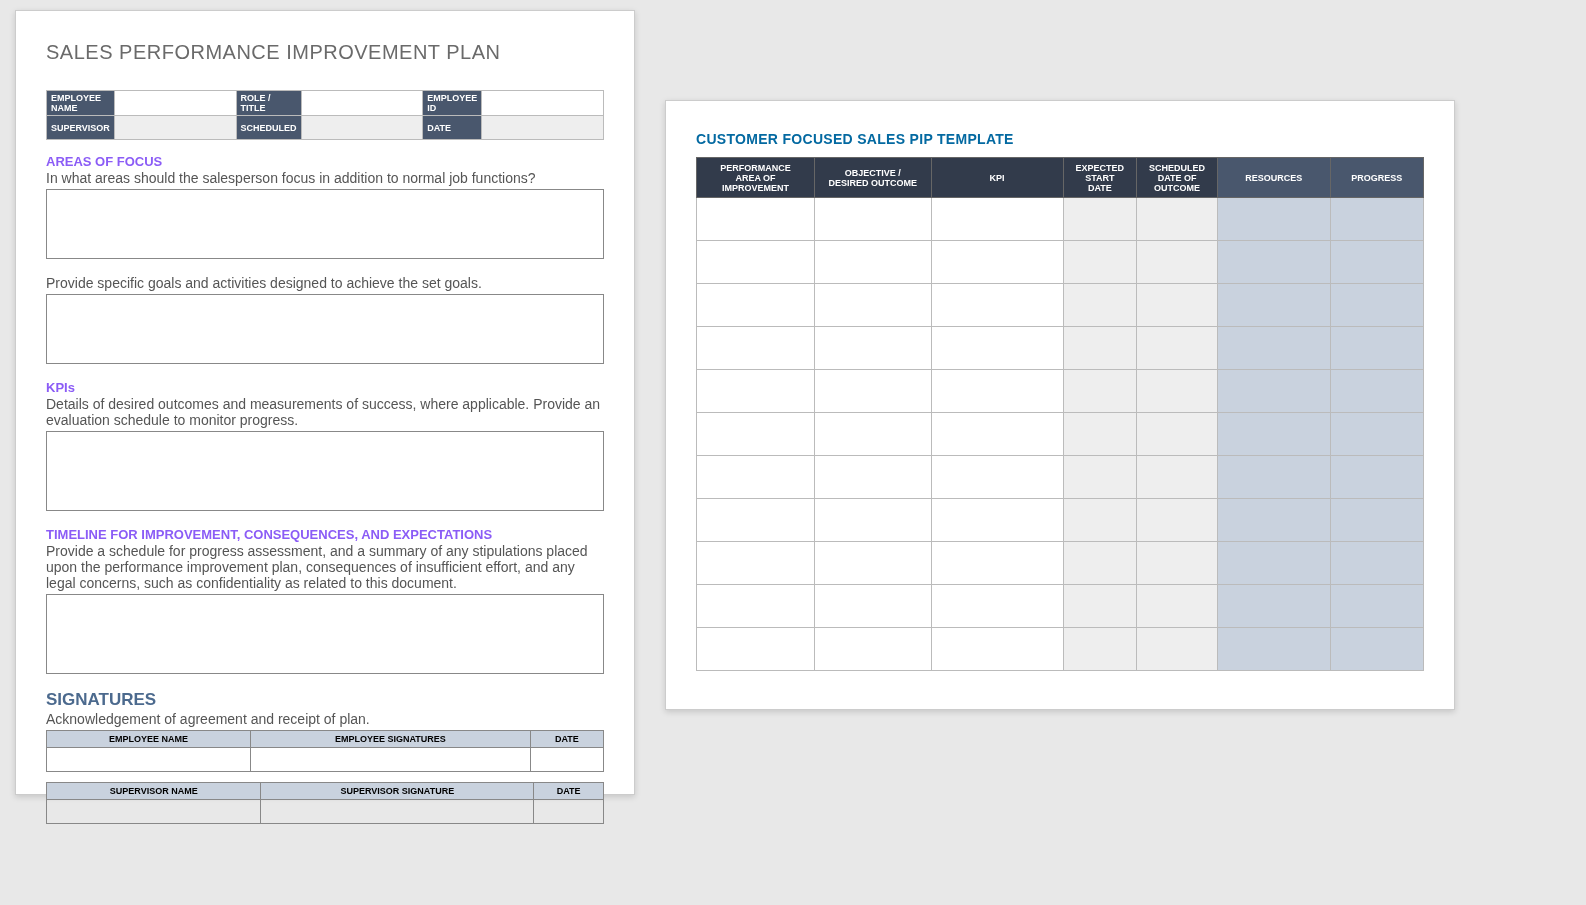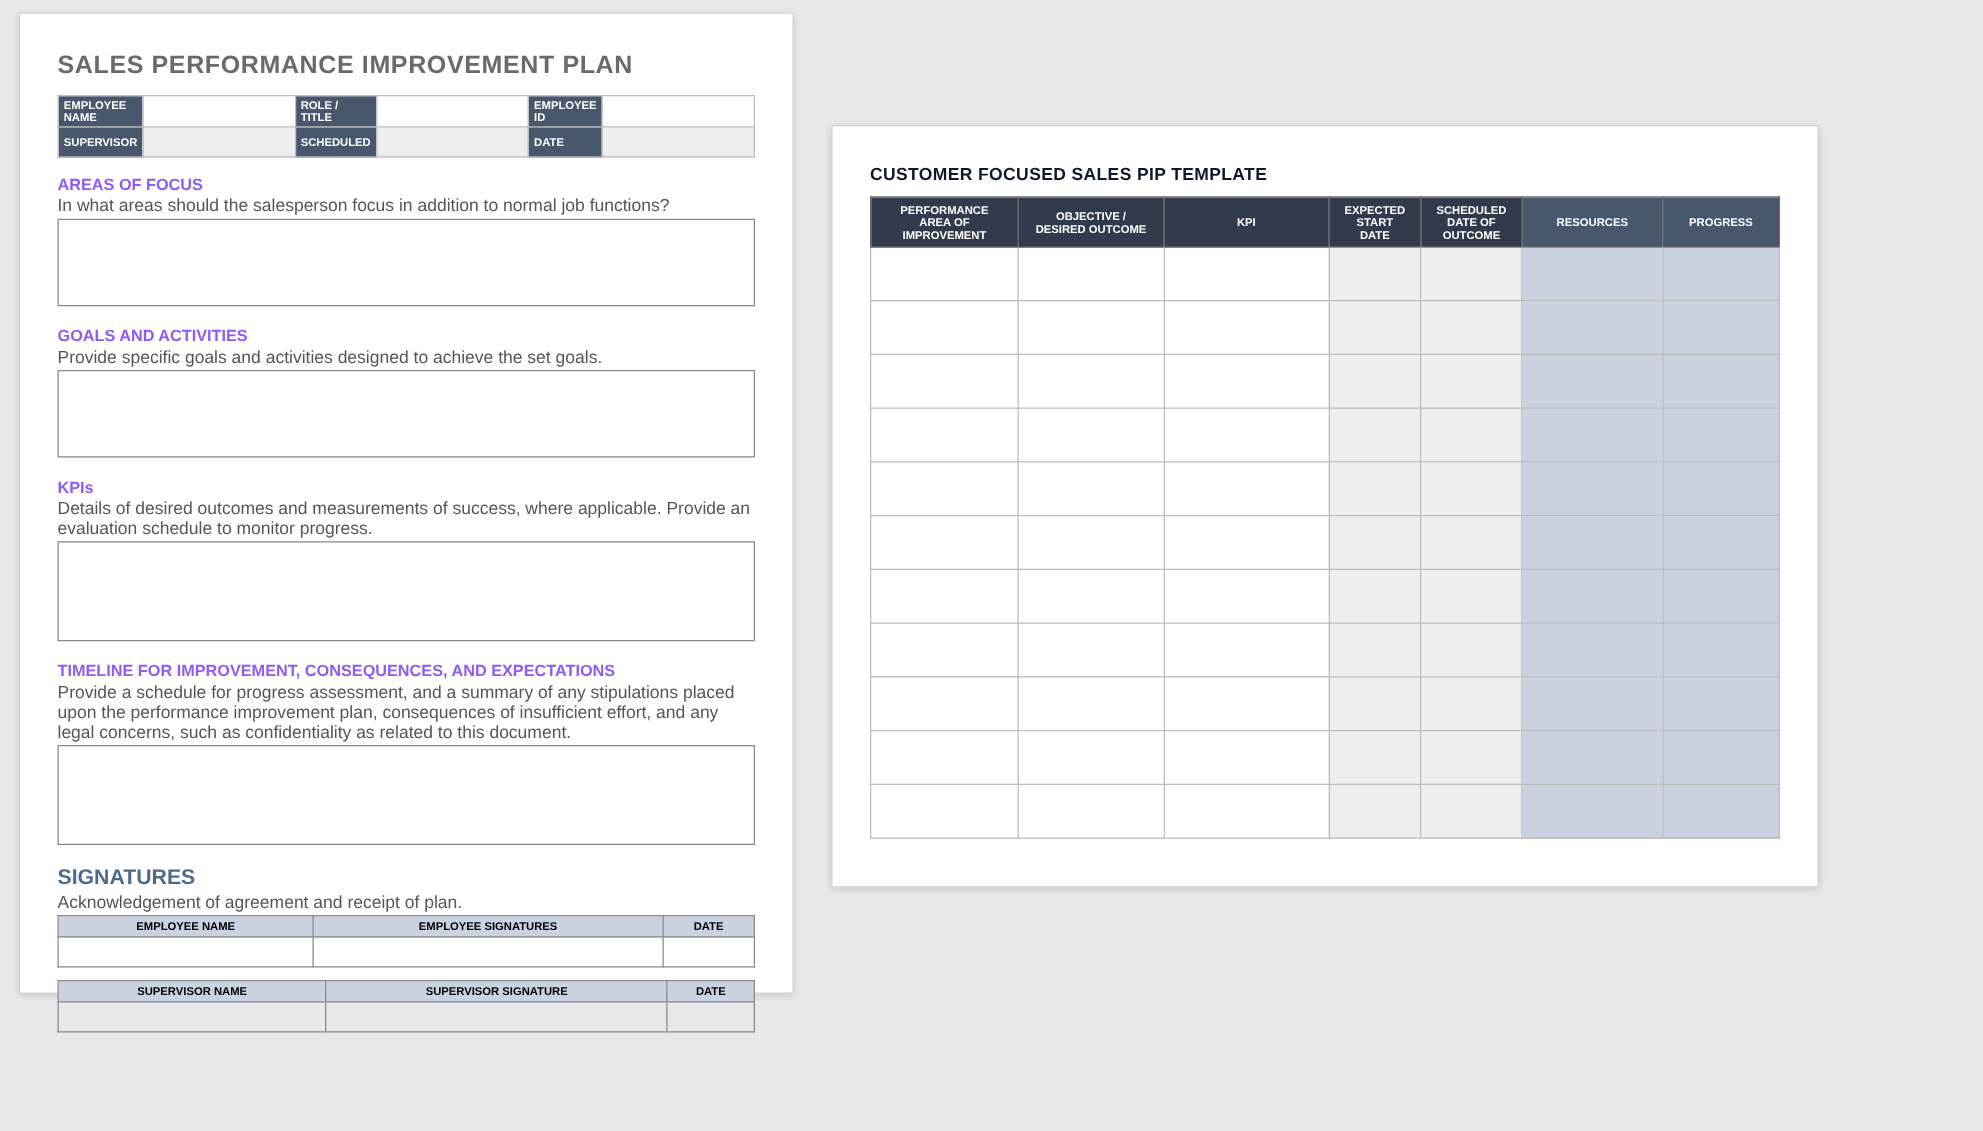--- a/index.html
+++ b/index.html
@@ -18,24 +18,24 @@
     box-shadow: 0 2px 6px rgba(0,0,0,0.15);
   }
   
   .page-left {
     width: 620px;
     height: 785px;
     padding: 30px 30px 20px 30px;
   }
   .title-left {
     font-size: 20px;
-    font-weight: bold;
+    font-weight: normal;
     color: #6a6a6a;
     letter-spacing: 0.5px;
-    margin-bottom: 12px;
+    margin-bottom: 26px;
   }
   .info-table {
     width: 100%;
     border-collapse: collapse;
     margin-bottom: 14px;
   }
   .info-table td {
     border: 1px solid #bbb;
     font-size: 9px;
     height: 24px;
@@ -93,21 +93,21 @@
     height: 24px;
   }
   
   .page-right {
     width: 790px;
     height: 610px;
     margin-top: 90px;
     padding: 30px 30px 30px 30px;
   }
   .title-right {
-    color: #0f172a;
+    color: #0369a1;
     font-size: 14px;
     font-weight: bold;
     letter-spacing: 0.3px;
     margin-bottom: 10px;
   }
   .pip-table {
     width: 100%;
     border-collapse: collapse;
   }
   .pip-table th {
@@ -157,21 +157,20 @@
       <td class="info-label">DATE</td>
       <td class="info-cell"></td>
     </tr>
   </tbody>
     </table>
 
   <div class="section-head">AREAS OF FOCUS</div>
   <div class="section-desc">In what areas should the salesperson focus in addition to normal job functions?</div>
   <div class="box"></div>
 
-  <div class="section-head">GOALS AND ACTIVITIES</div>
   <div class="section-desc">Provide specific goals and activities designed to achieve the set goals.</div>
   <div class="box"></div>
 
   <div class="section-head">KPIs</div>
   <div class="section-desc">Details of desired outcomes and measurements of success, where applicable. Provide an evaluation schedule to monitor progress.</div>
   <div class="box box-tall"></div>
 
   <div class="section-head">TIMELINE FOR IMPROVEMENT, CONSEQUENCES, AND EXPECTATIONS</div>
   <div class="section-desc">Provide a schedule for progress assessment, and a summary of any stipulations placed upon the performance improvement plan, consequences of insufficient effort, and any legal concerns, such as confidentiality as related to this document.</div>
   <div class="box box-tall"></div>

